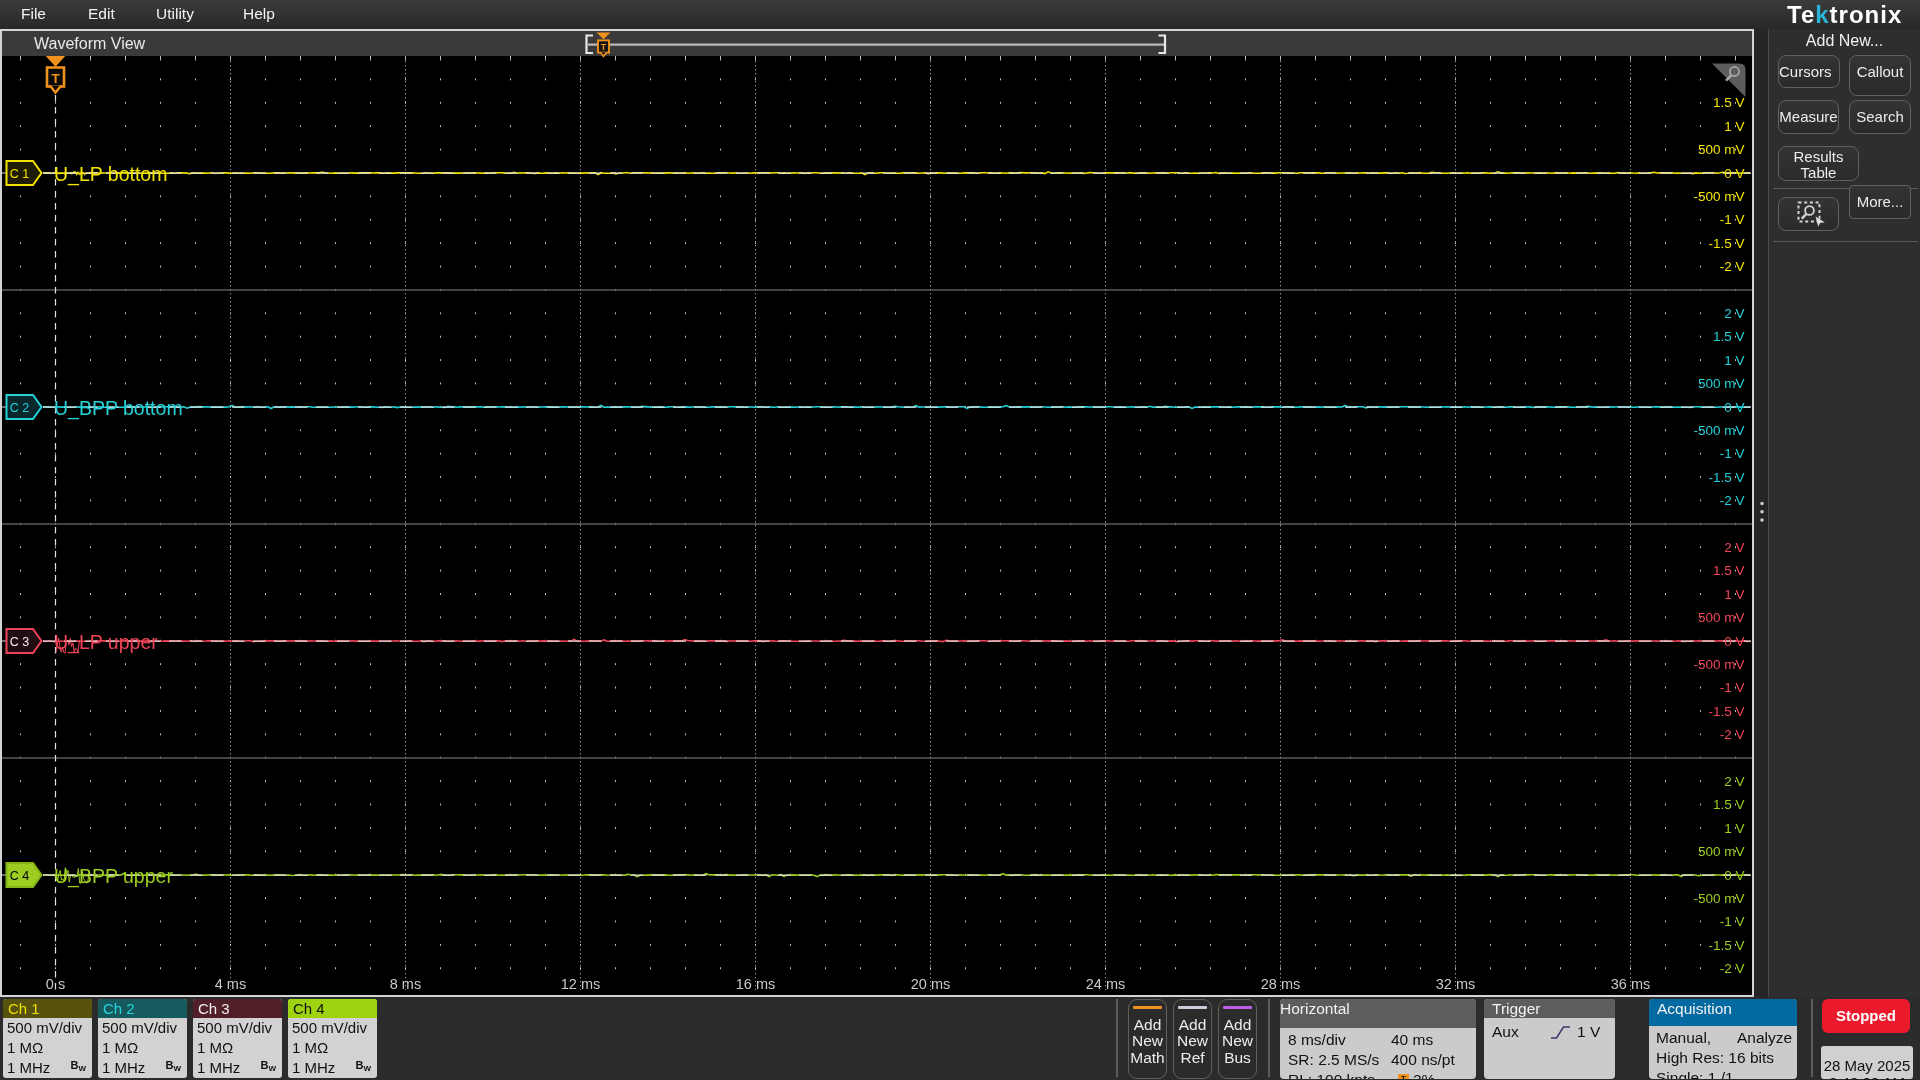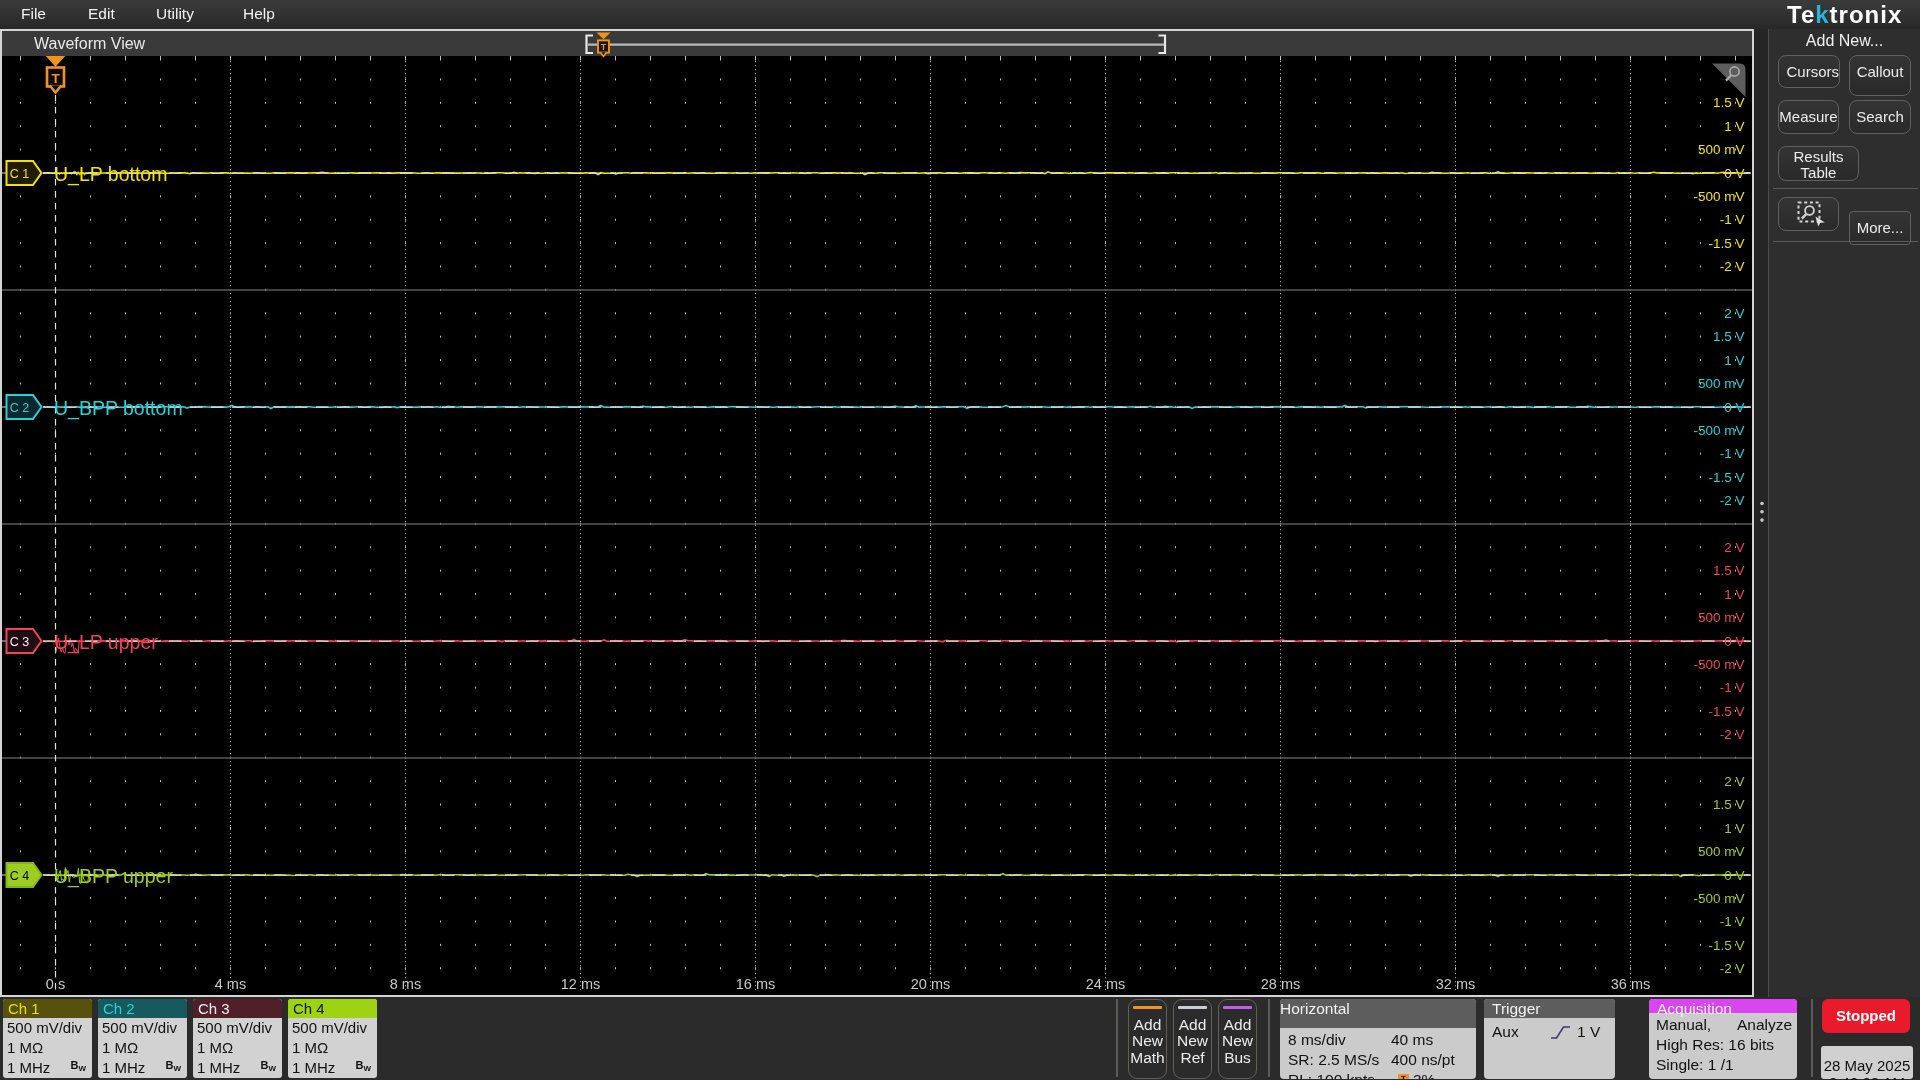--- a/index.html
+++ b/index.html
@@ -133,21 +133,21 @@
 
 <div style="position:absolute;left:1754px;top:29px;width:14px;height:968px;background:#252525"></div>
 <div style="position:absolute;left:1768px;top:29px;width:1px;height:968px;background:#4b4b4b"></div>
 <div style="position:absolute;left:1769px;top:29px;width:151px;height:968px;background:#2e2e2e"></div>
 <svg width="12" height="34" style="position:absolute;left:1757px;top:495px">
     <circle cx="5" cy="8.5" r="1.8" fill="#c9c9c9"></circle>
     <circle cx="5" cy="16.8" r="1.8" fill="#c9c9c9"></circle>
     <circle cx="5" cy="25.1" r="1.8" fill="#c9c9c9"></circle>
   </svg>
 <div style="position:absolute;left:1769px;top:32px;width:151px;text-align:center;font-size:16px;font-weight:normal;color:#f0f0f0">Add New...</div>
-<div style="position:absolute;left:1778px;top:55px;width:62px;height:33px;background:linear-gradient(#343434,#2a2a2a);border:1px solid #606060;border-radius:8px;color:#ececec;font-size:15px;text-align:right;box-sizing:border-box">
+<div style="position:absolute;left:1778px;top:55px;width:62px;height:33px;background:linear-gradient(#343434,#2a2a2a);border:1px solid #606060;border-radius:8px;color:#ececec;font-size:15px;text-align:left;box-sizing:border-box">
     <div style="line-height:31px">Cursors</div>
   </div>
 <div style="position:absolute;left:1849px;top:55px;width:62px;height:41px;background:linear-gradient(#343434,#2a2a2a);border:1px solid #606060;border-radius:8px;color:#ececec;font-size:15px;text-align:center;box-sizing:border-box">
     <div style="line-height:31px">Callout</div>
   </div>
 <div style="position:absolute;left:1778px;top:100px;width:61px;height:34px;background:linear-gradient(#343434,#2a2a2a);border:1px solid #606060;border-radius:8px;color:#ececec;font-size:15px;text-align:center;box-sizing:border-box">
     <div style="line-height:32px">Measure</div>
   </div>
 <div style="position:absolute;left:1849px;top:100px;width:62px;height:34px;background:linear-gradient(#343434,#2a2a2a);border:1px solid #606060;border-radius:8px;color:#ececec;font-size:15px;text-align:center;box-sizing:border-box">
     <div style="line-height:32px">Search</div>
@@ -160,21 +160,21 @@
   </div>
 <div style="position:absolute;left:1773px;top:188px;width:145px;height:1px;background:#5a5a5a"></div>
 <div style="position:absolute;left:1778px;top:197px;width:61px;height:34px;background:linear-gradient(#343434,#2a2a2a);border:1px solid #606060;border-radius:8px;box-sizing:border-box">
     <svg width="59" height="32" style="position:absolute;left:0;top:0">
 <rect x="19.5" y="4.5" width="21" height="19" fill="none" stroke="#d4d4d4" stroke-width="2" stroke-dasharray="3 2.7"></rect>
 <circle cx="30.5" cy="12.5" r="4.4" fill="none" stroke="#d4d4d4" stroke-width="1.8"></circle>
 <line x1="27.2" y1="16.2" x2="22.8" y2="20.6" stroke="#d4d4d4" stroke-width="2.4"></line>
 <polygon points="36.5,18.5 39.3,28.6 41.2,24.8 45.8,24.4" fill="#e2e2e2"></polygon>
 </svg>
   </div>
-<div style="position:absolute;left:1849px;top:211px;width:62px;height:34px;background:linear-gradient(#343434,#2a2a2a);border:1px solid #606060;border-radius:4px;color:#ececec;font-size:15px;text-align:center;box-sizing:border-box">
+<div style="position:absolute;left:1849px;top:185px;width:62px;height:34px;background:linear-gradient(#343434,#2a2a2a);border:1px solid #606060;border-radius:4px;color:#ececec;font-size:15px;text-align:center;box-sizing:border-box">
     <div style="line-height:32px">More...</div>
   </div>
 <div style="position:absolute;left:1773px;top:241px;width:145px;height:1px;background:#5a5a5a"></div>
 
 <div style="position:absolute;left:0;top:997px;width:1920px;height:83px;background:#2b2b2b"></div>
 <div style="position:absolute;left:3px;top:999px;width:89px;height:79px;background:#d2d2d2;border-radius:3px;overflow:hidden">
 <div style="height:19px;background:#57510e;color:#f2df00;font-size:15px;line-height:19px;padding-left:5px">Ch 1</div>
 <div style="color:#111;font-size:15px;line-height:20px;padding-left:4px">500 mV/div<br>1 MΩ<br>1 MHz</div>
 <div style="position:absolute;right:6px;bottom:5px;color:#111;font-size:11px;font-weight:bold">B<span style="font-size:8px;vertical-align:-2px">W</span></div>
 </div>
@@ -227,21 +227,21 @@
     <div style="height:19px;background:#5d5d5d;color:#f2f2f2;font-size:15.5px;line-height:19px;padding-left:8px">Trigger</div>
     <div style="position:relative;color:#111;font-size:15.5px">
 <div style="position:absolute;left:8px;top:5px">Aux</div>
 <svg width="22" height="17" style="position:absolute;left:66px;top:6px">
         <polyline points="1,14 6.5,14 13.5,3 20,3" fill="none" stroke="#3b3b6e" stroke-width="1.6"></polyline>
       </svg>
 <div style="position:absolute;left:93px;top:5px">1 V</div>
 </div>
   </div>
 <div style="position:absolute;left:1649px;top:999px;width:148px;height:80px;background:#cbcbcb;border-radius:4px;overflow:hidden">
-    <div style="height:14px;background:#d946ef;color:#f2f2f2;font-size:15.5px;line-height:19px;padding-left:8px">Acquisition</div>
+    <div style="height:27px;background:#0369a1;color:#f2f2f2;font-size:15.5px;line-height:19px;padding-left:8px">Acquisition</div>
     <div style="position:relative;color:#111;font-size:15.5px">
 <div style="position:absolute;left:7px;top:3px">Manual,</div>
       <div style="position:absolute;left:88px;top:3px">Analyze</div>
 <div style="position:absolute;left:7px;top:23px">High Res: 16 bits</div>
 <div style="position:absolute;left:7px;top:43px">Single: 1 /1</div>
 </div>
   </div>
 <div style="position:absolute;left:1822px;top:999px;width:88px;height:34px;background:#ea1a2c;border-radius:6px;color:#fff;font-weight:bold;font-size:15px;text-align:center;line-height:34px">Stopped</div>
 <div style="position:absolute;left:1821px;top:1046px;width:92px;height:33px;background:#d0d0d0;border-radius:3px;color:#111;font-size:15px;text-align:center;line-height:16.5px;padding-top:12px;box-sizing:border-box">28 May 2025<br>8:43:08 AM</div>
 

